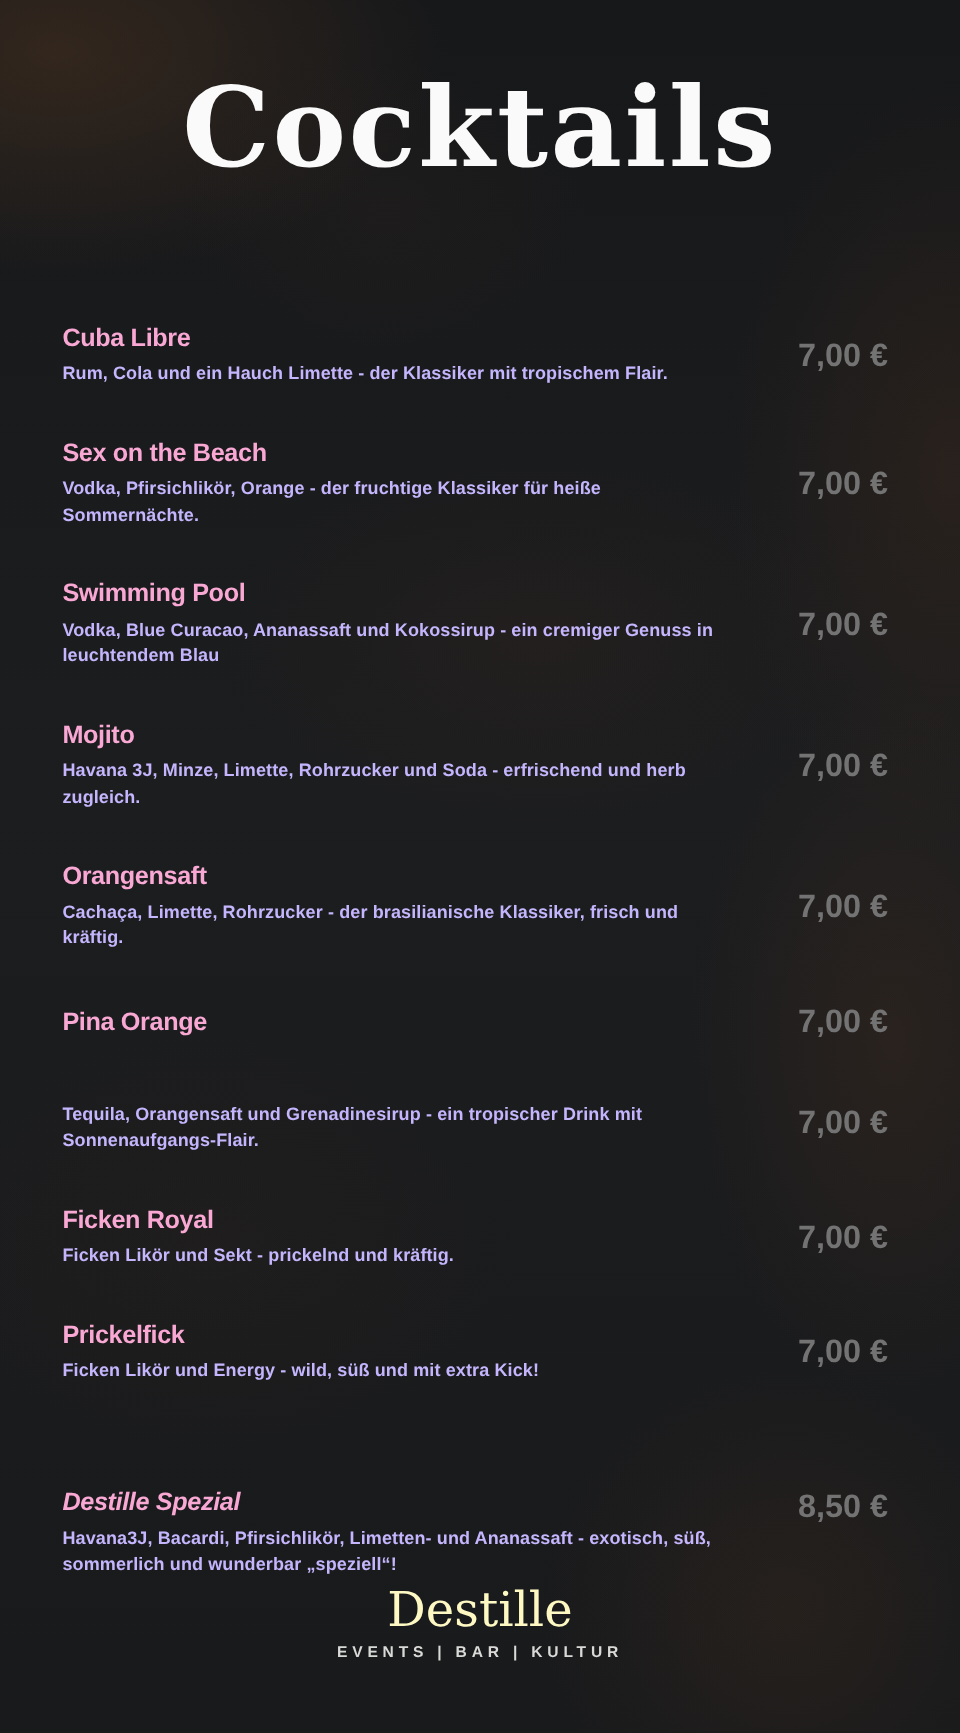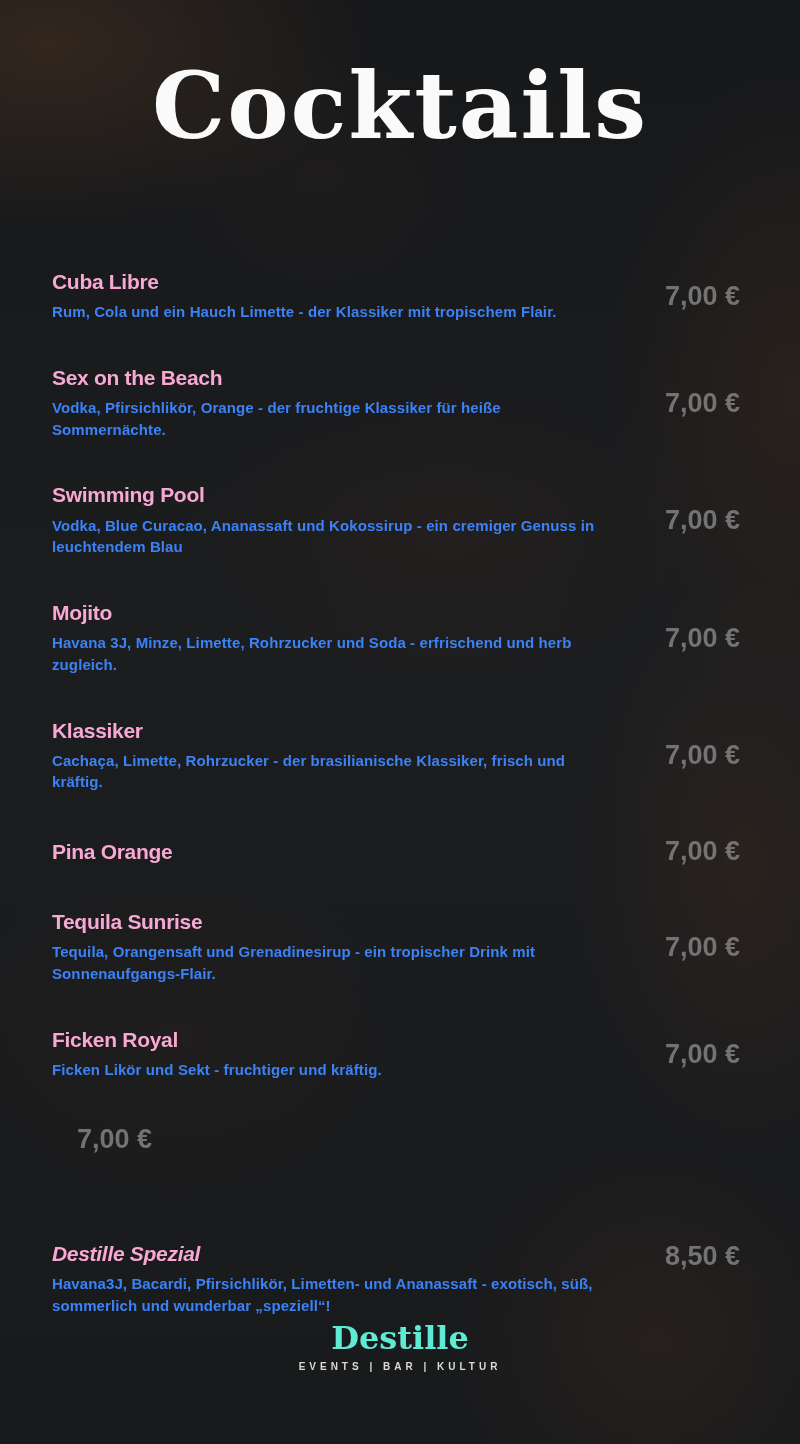--- a/index.html
+++ b/index.html
@@ -61,21 +61,21 @@
     letter-spacing: -0.3px;
     color: #f9a8d4;
     line-height: 1.1;
   }
 
   .item-description {
     margin-top: 8px;
     font-size: 15px;
     font-weight: bold;
     letter-spacing: 0.1px;
-    color: #3b82f6;
+    color: #c4b5fd;
     line-height: 1.45;
     max-width: 560px;
   }
 
   .item-price {
     flex: 0 0 auto;
     font-size: 27px;
     font-weight: bold;
     color: #737373;
     text-align: right;
@@ -88,29 +88,29 @@
   .footer {
     position: absolute;
     top: 1322px;
     left: 0;
     width: 100%;
     text-align: center;
   }
 
   .footer-brand {
     font-family: "DejaVu Serif", serif;
-    font-weight: bold;
-    font-size: 32px;
-    color: #5eead4;
+    font-weight: normal;
+    font-size: 40px;
+    color: #fef9c3;
     line-height: 1.0;
   }
 
   .footer-tagline {
     margin-top: 7px;
-    font-size: 10px;
+    font-size: 13px;
     font-weight: bold;
     letter-spacing: 4px;
     color: #d9d9d7;
   }
 </style>
 </head>
 <body>
 
 <h1 class="page-title">Cocktails</h1>
 
@@ -143,50 +143,53 @@
   <div class="menu-item">
     <div class="item-text">
       <div class="item-name">Mojito</div>
       <div class="item-description">Havana 3J, Minze, Limette, Rohrzucker und Soda - erfrischend und herb zugleich.</div>
     </div>
     <div class="item-price">7,00 €</div>
   </div>
 
   <div class="menu-item">
     <div class="item-text">
-      <div class="item-name">Klassiker</div>
+      <div class="item-name">Orangensaft</div>
       <div class="item-description">Cachaça, Limette, Rohrzucker - der brasilianische Klassiker, frisch und kräftig.</div>
     </div>
     <div class="item-price">7,00 €</div>
   </div>
 
   <div class="menu-item">
     <div class="item-text">
       <div class="item-name">Pina Orange</div>
     </div>
     <div class="item-price">7,00 €</div>
   </div>
 
   <div class="menu-item">
     <div class="item-text">
-      <div class="item-name">Tequila Sunrise</div>
       <div class="item-description">Tequila, Orangensaft und Grenadinesirup - ein tropischer Drink mit Sonnenaufgangs-Flair.</div>
     </div>
     <div class="item-price">7,00 €</div>
   </div>
 
   <div class="menu-item">
     <div class="item-text">
       <div class="item-name">Ficken Royal</div>
-      <div class="item-description">Ficken Likör und Sekt - fruchtiger und kräftig.</div>
-    </div>
-    <div class="item-price">7,00 €</div>
-  </div>
-
-  <div class="menu-item">
+      <div class="item-description">Ficken Likör und Sekt - prickelnd und kräftig.</div>
+    </div>
+    <div class="item-price">7,00 €</div>
+  </div>
+
+  <div class="menu-item">
+    <div class="item-text">
+      <div class="item-name">Prickelfick</div>
+      <div class="item-description">Ficken Likör und Energy - wild, süß und mit extra Kick!</div>
+    </div>
     <div class="item-price">7,00 €</div>
   </div>
 
   <div class="menu-item special">
     <div class="item-text">
       <div class="item-name">Destille Spezial</div>
       <div class="item-description">Havana3J, Bacardi, Pfirsichlikör, Limetten- und Ananassaft - exotisch, süß, sommerlich und wunderbar „speziell“!</div>
     </div>
     <div class="item-price">8,50 €</div>
   </div>

